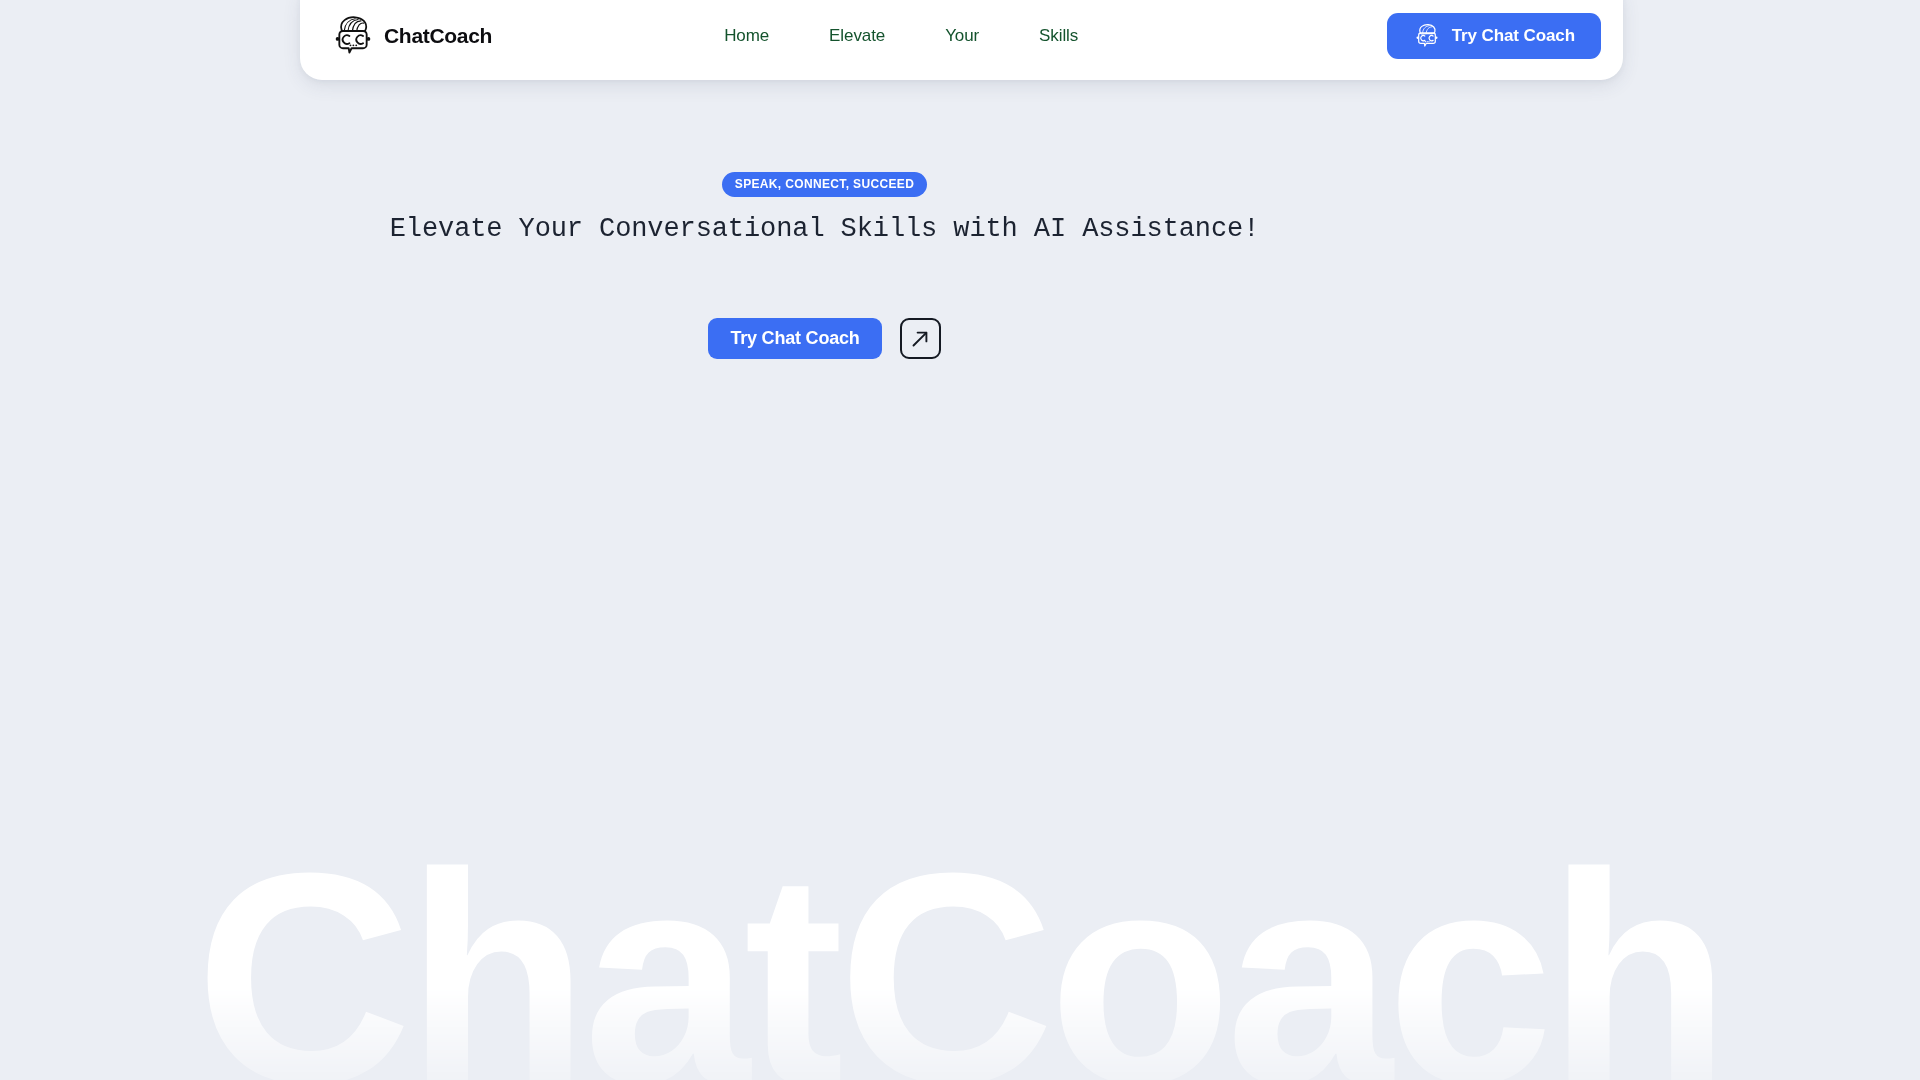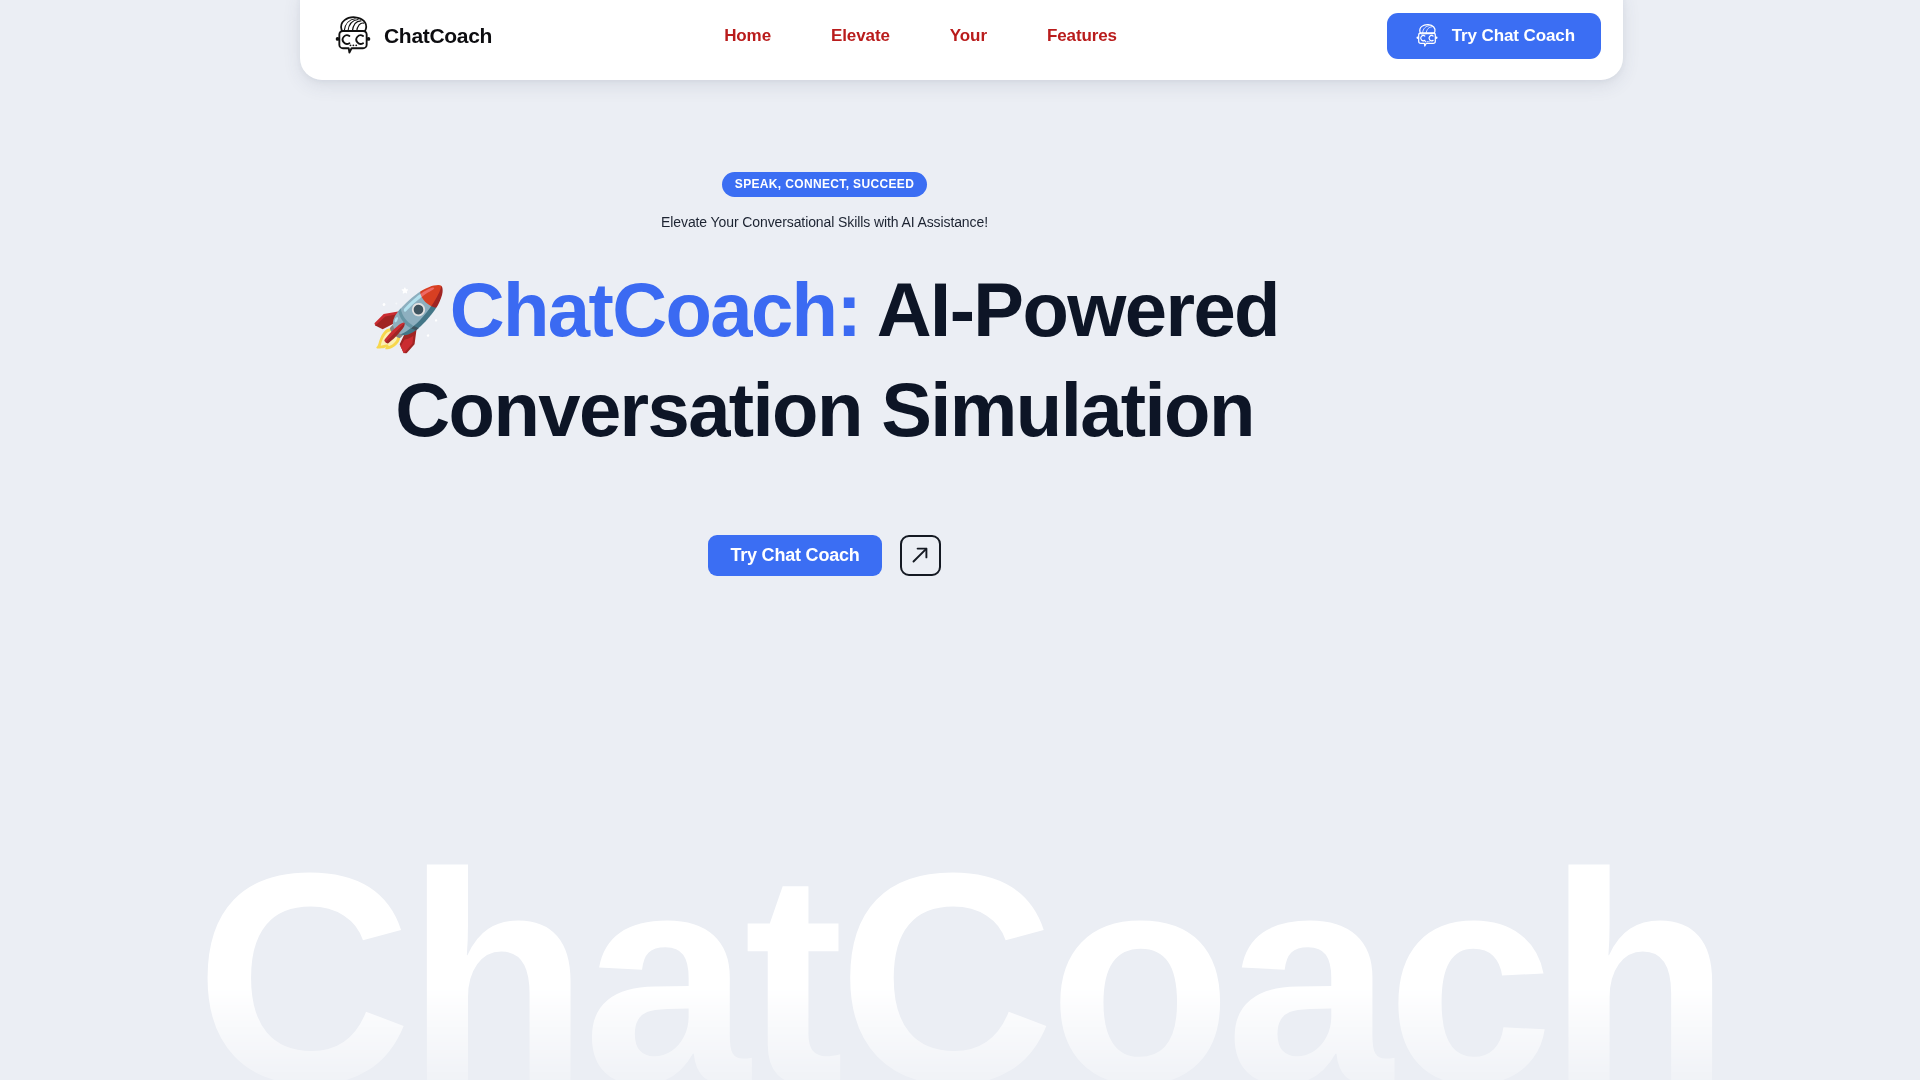--- a/index.html
+++ b/index.html
@@ -60,22 +60,22 @@
   }
 
   .nav-links {
     display: flex;
     align-items: center;
     gap: 60px;
     margin-left: 232px;
   }
   .nav-link {
     font-size: 17px;
-    font-weight: bold;
-    color: #b91c1c;
+    font-weight: normal;
+    color: #14532d;
     text-decoration: none;
     letter-spacing: -0.1px;
     cursor: pointer;
   }
 
   .nav-cta {
     margin-left: auto;
     display: inline-flex;
     align-items: center;
     gap: 11px;
@@ -109,24 +109,25 @@
     font-size: 12px;
     font-weight: bold;
     letter-spacing: 0.35px;
     padding: 5px 13px 6px;
     border-radius: 20px;
     margin-top: 90px;
   }
 
   .subhead {
     margin-top: 17px;
-    font-size: 14px;
+    font-size: 27px;
     color: #1c2331;
     font-weight: normal;
     letter-spacing: -0.1px;
+    font-family: Liberation Mono, monospace;
   }
 
   .headline {
     margin-top: 30px;
     font-size: 76px;
     font-weight: bold;
     color: #0d1526;
     line-height: 1.32;
     letter-spacing: -1.6px;
     max-width: 1200px;
@@ -222,21 +223,21 @@
           <circle cx="36.5" cy="45" r="1.3" fill="#111111"></circle>
         </svg>
       </span>
       <span class="brand-name">ChatCoach</span>
     </div>
 
     <nav class="nav-links">
       <a class="nav-link">Home</a>
       <a class="nav-link">Elevate</a>
       <a class="nav-link">Your</a>
-      <a class="nav-link">Features</a>
+      <a class="nav-link">Skills</a>
     </nav>
 
     <button class="nav-cta">
       <span>
         <svg class="bot-ico" viewBox="0 0 64 64" fill="none" xmlns="http://www.w3.org/2000/svg">
           <path d="M16 23 C13 12 24 5 35 6 C46 7 52 14 50 22 C49 26 46 27 44 26 L20 27 C18 27 16.5 25.5 16 23 Z" fill="none" stroke="#ffffff" stroke-width="2.8" stroke-linejoin="round"></path>
           <path d="M22 24 C23 15 29 9 37 8.5" stroke="#ffffff" stroke-width="1.8" fill="none" stroke-linecap="round"></path>
           <path d="M30 25.5 C31 17 36 11 43 11" stroke="#ffffff" stroke-width="1.8" fill="none" stroke-linecap="round"></path>
           <path d="M18 25 H46 A5 5 0 0 1 51 30 V44 A5 5 0 0 1 46 49 H30 L27 55 L26 49 H18 A5 5 0 0 1 13 44 V30 A5 5 0 0 1 18 25 Z" fill="none" stroke="#ffffff" stroke-width="2.8" stroke-linejoin="round"></path>
           <circle cx="10.5" cy="36" r="2.6" fill="#ffffff"></circle>
@@ -253,23 +254,20 @@
 
   </div>
 </div>
 
 <section class="hero">
 
   <div class="eyebrow">SPEAK, CONNECT, SUCCEED</div>
 
   <p class="subhead">Elevate Your Conversational Skills with AI Assistance!</p>
 
-  <h1 class="headline">
-    <span class="rocket">🚀</span><span class="accent">ChatCoach:</span><span> AI-Powered Conversation Simulation</span>
-  </h1>
 
   <div class="cta-row">
     <button class="cta-main">Try Chat Coach</button>
     <button class="cta-arrow">
       <span>
         <svg width="24" height="24" viewBox="0 0 24 24" fill="none" xmlns="http://www.w3.org/2000/svg">
           <path d="M5.5 18.5 L18.2 5.8" stroke="#141922" stroke-width="1.9" stroke-linecap="round"></path>
           <path d="M9.6 5.6 H18.4 V14.4" stroke="#141922" stroke-width="1.9" stroke-linecap="round" stroke-linejoin="round"></path>
         </svg>
       </span>

